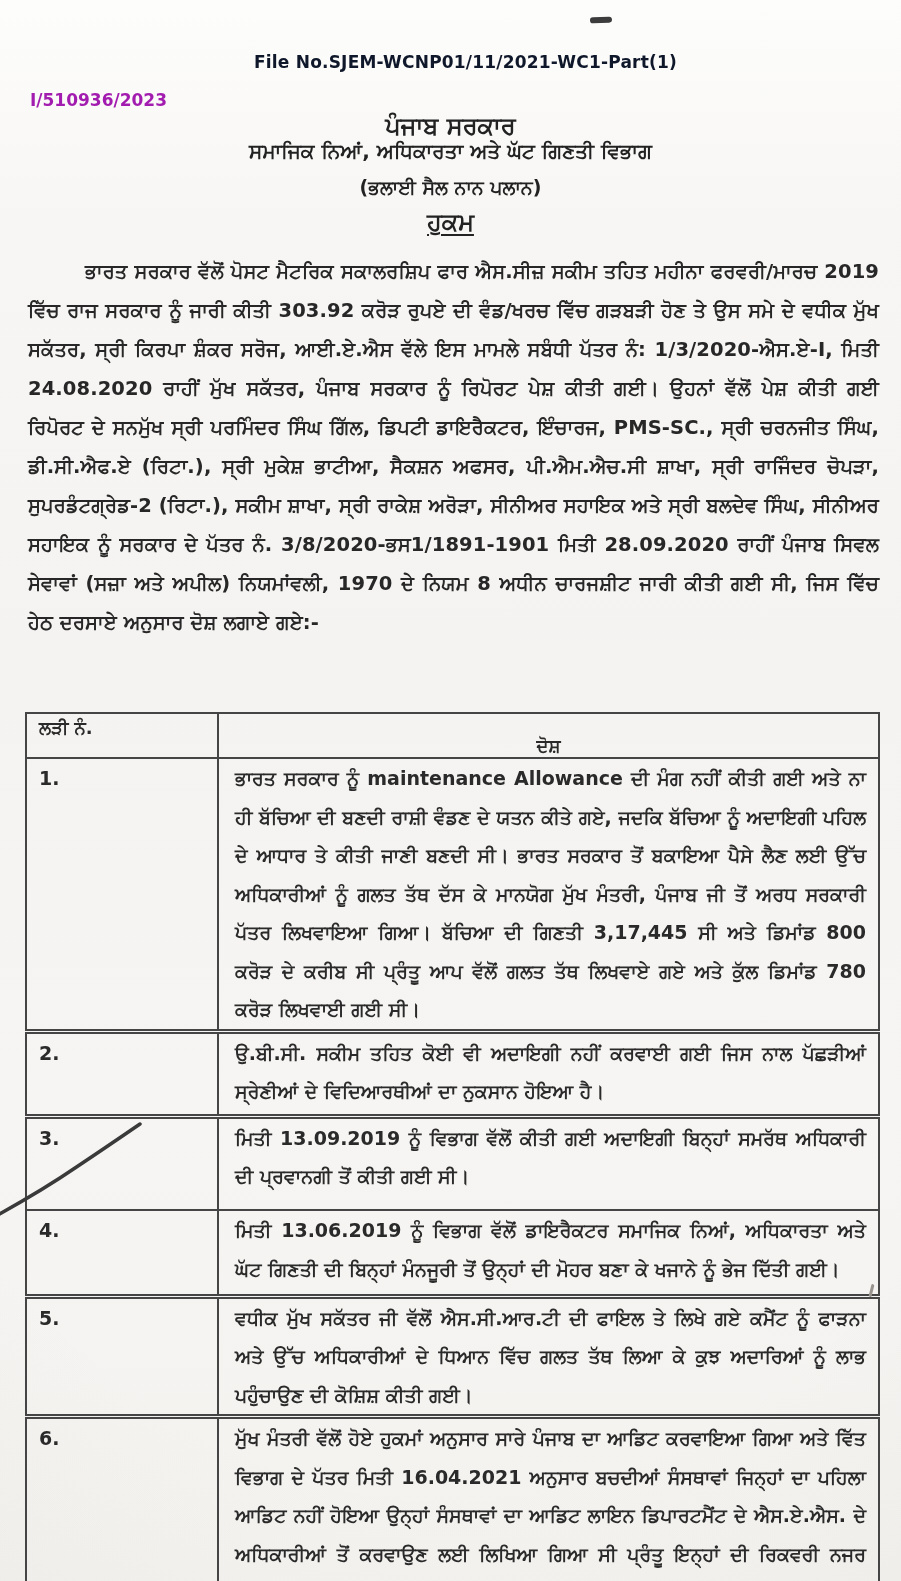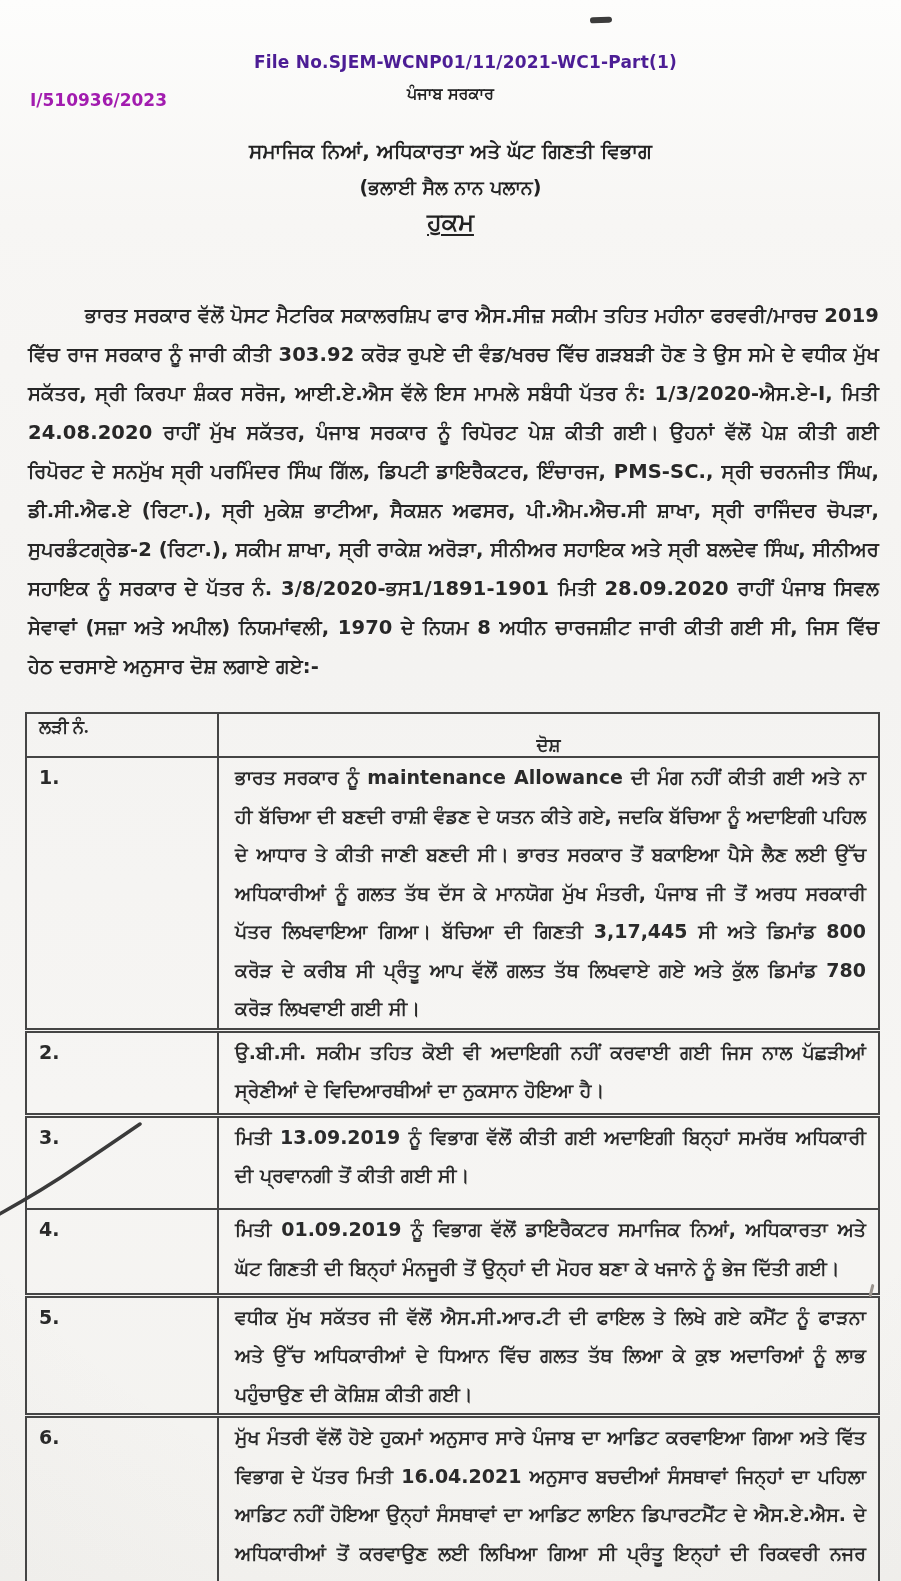--- a/index.html
+++ b/index.html
@@ -9,49 +9,49 @@
     font-family:"DejaVu Sans",sans-serif;
     color:#262626;
   }
   .page{position:absolute;inset:0;}
   
   .vignette{position:absolute;inset:0;pointer-events:none;
     background:radial-gradient(120% 90% at 50% 40%, rgba(255,255,255,0) 60%, rgba(120,115,108,0.07) 100%);}
   .top-dash{position:absolute;left:590px;top:17px;width:22px;height:6px;border-radius:3px;
     background:#3c3c3c;transform:rotate(-2deg);}
   .file-number{position:absolute;top:52px;left:0;right:0;text-align:center;text-indent:30px;
-    font-size:17px;font-weight:700;color:#4c1d95;letter-spacing:.2px;}
+    font-size:17px;font-weight:700;color:#0f172a;letter-spacing:.2px;}
   .diary-number{position:absolute;top:90px;left:30px;font-size:17px;font-weight:700;color:#a21caf;}
   .c-line{position:absolute;left:0;right:0;text-align:center;font-weight:700;color:#222;}
-  .org1{top:84px;font-size:16px;}
+  .org1{top:112px;font-size:24px;}
   .org2{top:139px;font-size:20px;}
   .org3{top:176px;font-size:19px;}
   .heading{top:208px;font-size:24px;text-decoration:underline;text-underline-offset:4px;
     text-decoration-thickness:2px;}
   .main-para{position:absolute;top:252px;left:28px;width:851px;
     font-size:19.5px;line-height:39px;font-weight:600;text-align:justify;color:#272727;
-    text-indent:57px;letter-spacing:.1px;margin-top:44px;}
+    text-indent:57px;letter-spacing:.1px;}
   .watermark{position:absolute;top:636px;left:338px;z-index:5;
     font-size:53px;font-weight:800;letter-spacing:-1px;white-space:nowrap;
     text-shadow:0 0 1px rgba(226,50,40,.6);}
   
   table.charges{position:absolute;top:712px;left:25px;width:855px;height:868px;z-index:2;
     border-collapse:collapse;table-layout:fixed;background:transparent;}
   table.charges td,table.charges th{border:2px solid #454545;vertical-align:top;
     font-size:19px;font-weight:600;color:#2a2a2a;}
   table.charges th{font-size:18px;font-weight:700;}
   td.sno,th.sno-h{width:178px;}
   th.sno-h{text-align:left;padding:3px 0 0 12px;}
   th.desc-h{text-align:center;padding:21px 0 0 0;border-bottom:5px double #454545;}
   th.sno-h{border-bottom:5px double #454545;}
   td.sno{padding:8px 0 0 12px;text-align:left;font-weight:600;}
   td.txt{padding:0 12px 0 16px;line-height:38.5px;text-align:justify;}
   tr.r1{height:233px;} tr.r2{height:85px;} tr.r3{height:94px;}
   tr.r4{height:86px;} tr.r5{height:118px;} tr.r6{height:218px;}
-  tr.hdr{height:16px;font-family:Liberation Serif, serif;}
+  tr.hdr{height:16px;}
   tr.r2 td, tr.r3 td, tr.r5 td, tr.r6 td{border-top:5px double #454545;}
   
   .pen{position:absolute;left:0;top:0;z-index:6;pointer-events:none;}
   .edge-tick{position:absolute;left:870px;top:1284px;width:3px;height:13px;
     background:#9a948e;transform:rotate(14deg);border-radius:2px;z-index:6;}
 </style>
 </head>
 <body>
 
 <div class="page">
@@ -84,21 +84,21 @@
     <tr class="r2">
       <td class="sno">2.</td>
       <td class="txt">ਉ.ਬੀ.ਸੀ. ਸਕੀਮ ਤਹਿਤ ਕੋਈ ਵੀ ਅਦਾਇਗੀ ਨਹੀਂ ਕਰਵਾਈ ਗਈ ਜਿਸ ਨਾਲ ਪੱਛੜੀਆਂ ਸ੍ਰੇਣੀਆਂ ਦੇ ਵਿਦਿਆਰਥੀਆਂ ਦਾ ਨੁਕਸਾਨ ਹੋਇਆ ਹੈ।</td>
     </tr>
     <tr class="r3">
       <td class="sno">3.</td>
       <td class="txt">ਮਿਤੀ 13.09.2019 ਨੂੰ ਵਿਭਾਗ ਵੱਲੋਂ ਕੀਤੀ ਗਈ ਅਦਾਇਗੀ ਬਿਨ੍ਹਾਂ ਸਮਰੱਥ ਅਧਿਕਾਰੀ ਦੀ ਪ੍ਰਵਾਨਗੀ ਤੋਂ ਕੀਤੀ ਗਈ ਸੀ।</td>
     </tr>
     <tr class="r4">
       <td class="sno">4.</td>
-      <td class="txt">ਮਿਤੀ 01.09.2019 ਨੂੰ ਵਿਭਾਗ ਵੱਲੋਂ ਡਾਇਰੈਕਟਰ ਸਮਾਜਿਕ ਨਿਆਂ, ਅਧਿਕਾਰਤਾ ਅਤੇ ਘੱਟ ਗਿਣਤੀ ਦੀ ਬਿਨ੍ਹਾਂ ਮੰਨਜੂਰੀ ਤੋਂ ਉਨ੍ਹਾਂ ਦੀ ਮੋਹਰ ਬਣਾ ਕੇ ਖਜਾਨੇ ਨੂੰ ਭੇਜ ਦਿੱਤੀ ਗਈ।</td>
+      <td class="txt">ਮਿਤੀ 13.06.2019 ਨੂੰ ਵਿਭਾਗ ਵੱਲੋਂ ਡਾਇਰੈਕਟਰ ਸਮਾਜਿਕ ਨਿਆਂ, ਅਧਿਕਾਰਤਾ ਅਤੇ ਘੱਟ ਗਿਣਤੀ ਦੀ ਬਿਨ੍ਹਾਂ ਮੰਨਜੂਰੀ ਤੋਂ ਉਨ੍ਹਾਂ ਦੀ ਮੋਹਰ ਬਣਾ ਕੇ ਖਜਾਨੇ ਨੂੰ ਭੇਜ ਦਿੱਤੀ ਗਈ।</td>
     </tr>
     <tr class="r5">
       <td class="sno">5.</td>
       <td class="txt">ਵਧੀਕ ਮੁੱਖ ਸਕੱਤਰ ਜੀ ਵੱਲੋਂ ਐਸ.ਸੀ.ਆਰ.ਟੀ ਦੀ ਫਾਇਲ ਤੇ ਲਿਖੇ ਗਏ ਕਮੈਂਟ ਨੂੰ ਫਾੜਨਾ ਅਤੇ ਉੱਚ ਅਧਿਕਾਰੀਆਂ ਦੇ ਧਿਆਨ ਵਿੱਚ ਗਲਤ ਤੱਥ ਲਿਆ ਕੇ ਕੁਝ ਅਦਾਰਿਆਂ ਨੂੰ ਲਾਭ ਪਹੁੰਚਾਉਣ ਦੀ ਕੋਸ਼ਿਸ਼ ਕੀਤੀ ਗਈ।</td>
     </tr>
     <tr class="r6">
       <td class="sno">6.</td>
       <td class="txt">ਮੁੱਖ ਮੰਤਰੀ ਵੱਲੋਂ ਹੋਏ ਹੁਕਮਾਂ ਅਨੁਸਾਰ ਸਾਰੇ ਪੰਜਾਬ ਦਾ ਆਡਿਟ ਕਰਵਾਇਆ ਗਿਆ ਅਤੇ ਵਿੱਤ ਵਿਭਾਗ ਦੇ ਪੱਤਰ ਮਿਤੀ 16.04.2021 ਅਨੁਸਾਰ ਬਚਦੀਆਂ ਸੰਸਥਾਵਾਂ ਜਿਨ੍ਹਾਂ ਦਾ ਪਹਿਲਾ ਆਡਿਟ ਨਹੀਂ ਹੋਇਆ ਉਨ੍ਹਾਂ ਸੰਸਥਾਵਾਂ ਦਾ ਆਡਿਟ ਲਾਇਨ ਡਿਪਾਰਟਮੈਂਟ ਦੇ ਐਸ.ਏ.ਐਸ. ਦੇ ਅਧਿਕਾਰੀਆਂ ਤੋਂ ਕਰਵਾਉਣ ਲਈ ਲਿਖਿਆ ਗਿਆ ਸੀ ਪ੍ਰੰਤੂ ਇਨ੍ਹਾਂ ਦੀ ਰਿਕਵਰੀ ਨਜਰ ਅੰਦਾਜ ਕਰਕੇ ਅਦਾਇਗੀ ਕੀਤੀ ਜਾ ਸਕੇ।</td>
     </tr>
   </tbody>

